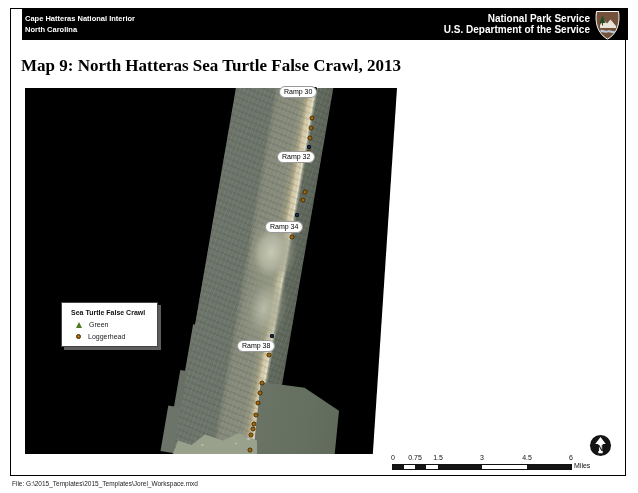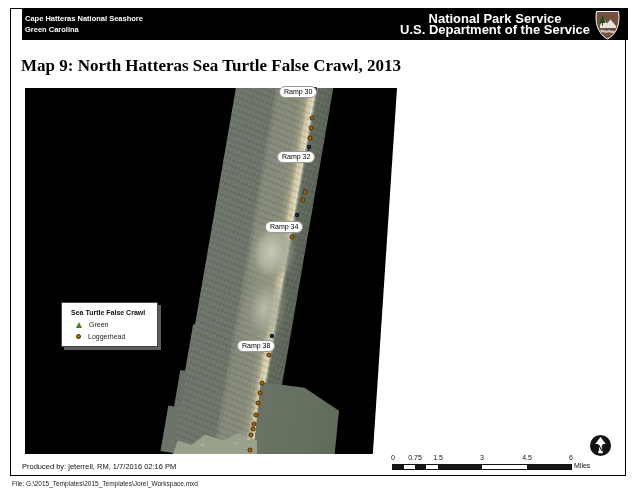--- a/index.html
+++ b/index.html
@@ -5,21 +5,21 @@
   html,body{margin:0;padding:0;background:#fff;}
   .page{position:relative;width:638px;height:493px;background:#ffffff;
         font-family:"Liberation Sans","DejaVu Sans",sans-serif;overflow:hidden;}
   .doc-border{position:absolute;left:10px;top:8px;width:616px;height:468px;
         border:1.5px solid #000;box-sizing:border-box;}
   
   .header-band{position:absolute;left:22px;top:8px;width:606px;height:32px;background:#000;}
   .hdr-left{position:absolute;left:3px;top:5px;color:#fff;font-weight:bold;
         font-size:7.5px;line-height:11px;}
   .hdr-right{position:absolute;right:38px;top:5px;color:#fff;font-weight:bold;
-        font-size:13px;line-height:11px;text-align:center;}
+        font-size:10px;line-height:11px;text-align:right;}
   .nps-logo{position:absolute;right:7px;top:2px;}
   
   .map-title{position:absolute;left:21px;top:56px;
         font-family:"Liberation Serif","DejaVu Serif",serif;
         font-weight:bold;font-size:17px;color:#000;}
   
   .map-frame{position:absolute;left:25px;top:88px;width:372px;height:366px;}
   .map-clip{position:absolute;left:0;top:0;width:100%;height:100%;background:#000;
         clip-path:polygon(0 0,100% 0,93.5% 100%,0 100%);overflow:hidden;}
   .tile{position:absolute;transform:rotate(9.8deg);}
@@ -82,22 +82,22 @@
   .file-line{position:absolute;left:12px;top:480px;font-size:6.5px;color:#222;}
 </style>
 </head>
 <body>
 
 <div class="page">
   <div class="doc-border"></div>
 
   <div class="header-band">
     <div class="hdr-left">
-      <div>Cape Hatteras National Seashore</div>
-      <div>Green Carolina</div>
+      <div>Cape Hatteras National Interior</div>
+      <div>North Carolina</div>
     </div>
     <div class="hdr-right">
       <div>National Park Service</div>
       <div>U.S. Department of the Service</div>
     </div>
     <svg class="nps-logo" width="27" height="30" viewBox="0 0 54 60">
       <path d="M5 3 H49 C51 16 50 30 44 41 C39 50 33 55 27 58 C21 55 15 50 10 41 C4 30 3 16 5 3 Z" fill="#73513a" stroke="#fff" stroke-width="2"></path>
       <path d="M12 30 L20 20 L26 27 L33 19 L44 32 L44 36 L12 36 Z" fill="#e8e4da"></path>
       <path d="M17 11 L23 26 L11 26 Z" fill="#234d23"></path>
       <rect x="16" y="26" width="2" height="5" fill="#234d23"></rect>
@@ -185,15 +185,14 @@
       <div class="seg" style="width: 44px; background: rgb(21, 21, 21);"></div>
     </div>
   <span class="scalebar-unit">Miles</span>
 
   <svg class="north-arrow" width="23" height="23" viewBox="0 0 24 24">
     <circle cx="12" cy="12" r="11" fill="#141414"></circle>
     <path d="M12 3.2 L17.5 10.5 L14.3 10.5 L14.3 20 L9.7 20 L9.7 10.5 L6.5 10.5 Z" fill="#ffffff"></path>
     <text x="12" y="17.6" font-size="8.5" font-weight="bold" fill="#111" text-anchor="middle" font-family="Liberation Sans, DejaVu Sans, sans-serif">N</text>
   </svg>
 
-  <div class="produced">Produced by: jeterrell, RM, 1/7/2016  02:16 PM</div>
   <div class="file-line">File: G:\2015_Templates\2015_Templates\Jorel_Workspace.mxd</div>
 </div>
 
 </body></html>

